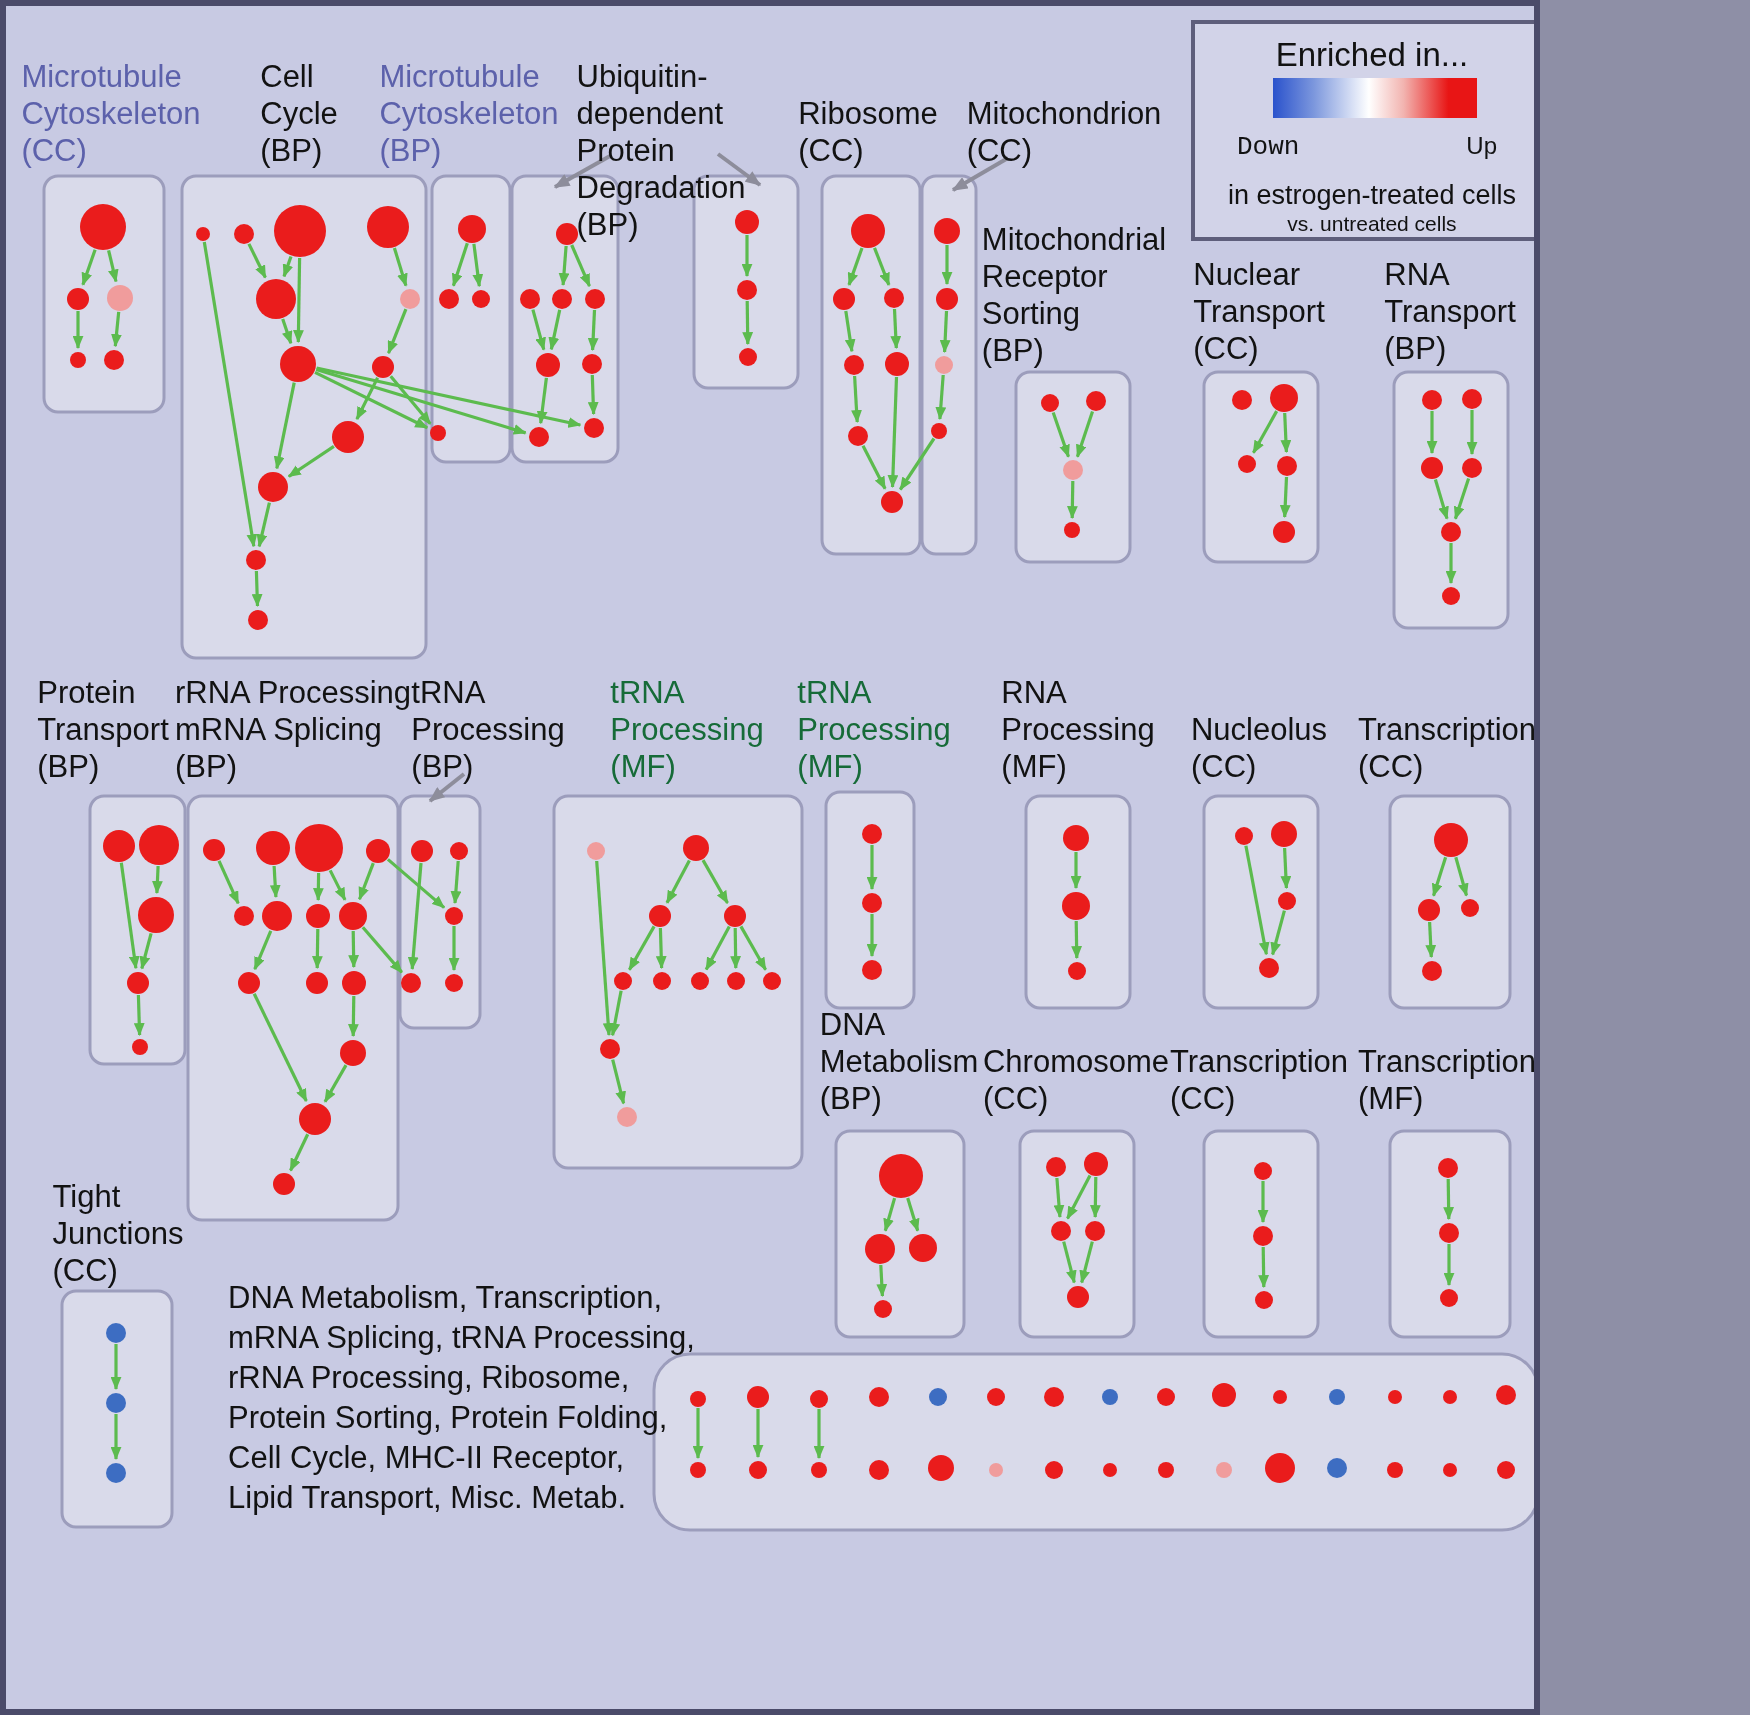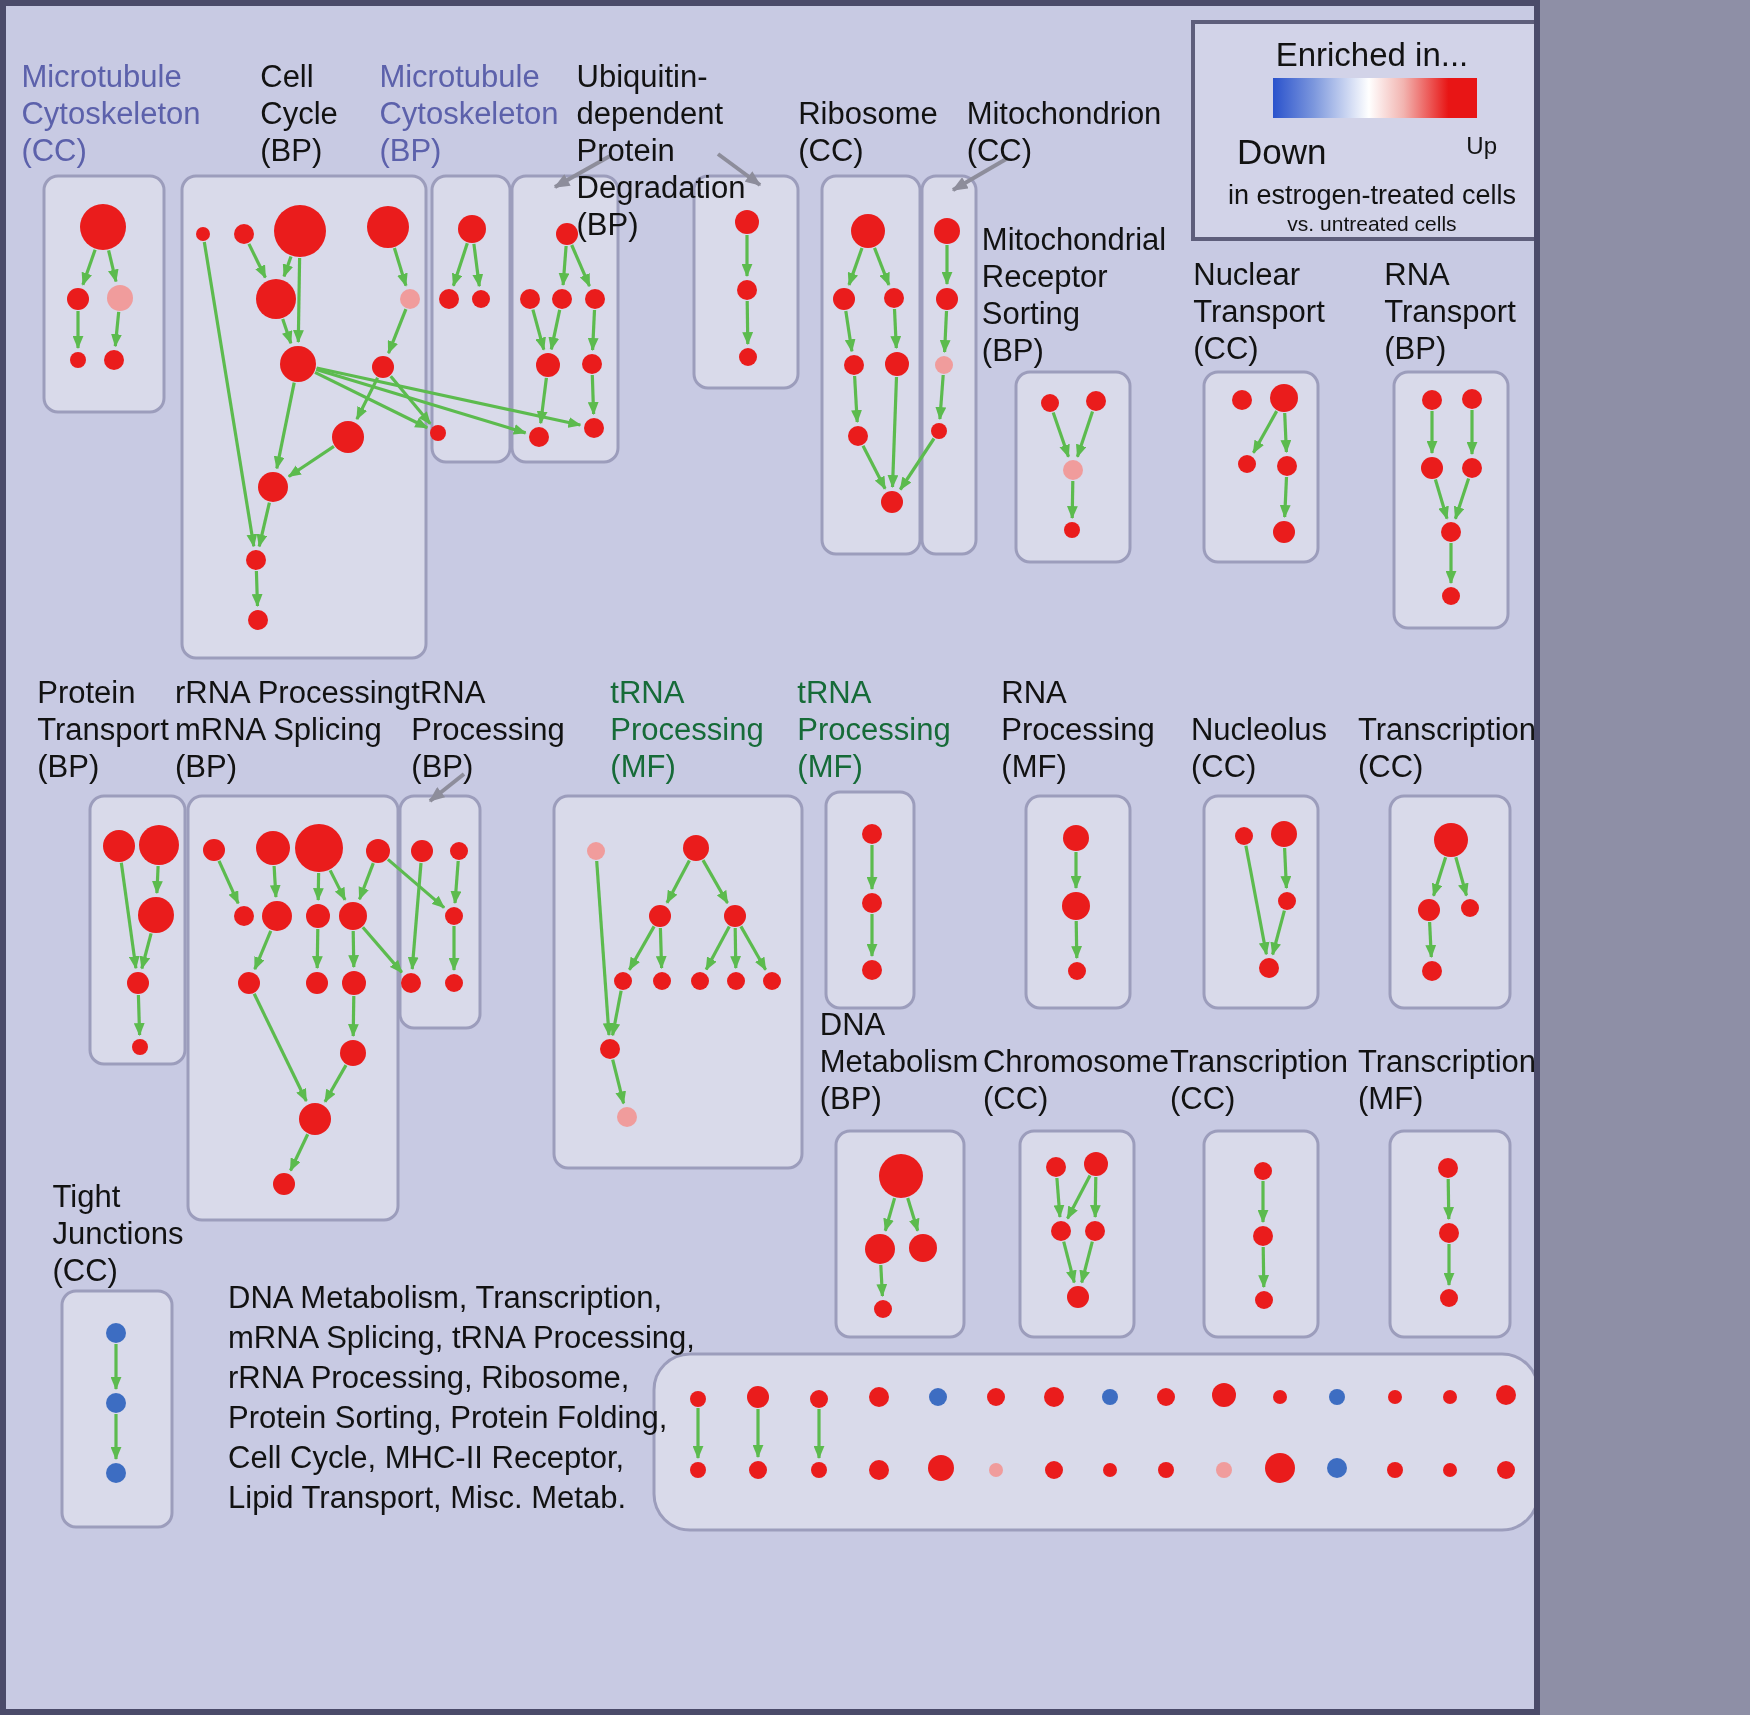--- a/index.html
+++ b/index.html
@@ -14,21 +14,21 @@
   .cluster-label{
     position:absolute;
     transform:translateX(-50%);
     white-space:pre-line;
     font-size:31px;
     line-height:37px;
   }
   #legend{position:absolute;}
   #legend-title{position:absolute;left:0;right:0;top:12px;text-align:center;font-size:33px;color:#121212;}
   #legend-bar{position:absolute;left:78px;top:54px;width:204px;height:40px;}
-  #legend-down{position:absolute;left:42px;top:108px;font-size:35px;color:#121212;}
+  #legend-down{position:absolute;left:42px;top:108px;font-size:26px;color:#121212;font-family:Liberation Mono, monospace;}
   #legend-up{position:absolute;right:52px;top:108px;font-size:24px;color:#121212;}
   #legend-sub1{position:absolute;left:0;right:0;top:156px;text-align:center;font-size:27px;color:#121212;}
   #legend-sub2{position:absolute;left:0;right:0;top:188px;text-align:center;font-size:21px;color:#121212;}
   #misc-note{
     position:absolute;
     font-size:31px;line-height:40px;
     white-space:pre-line;color:#121212;
   }
 </style>
 </head>

